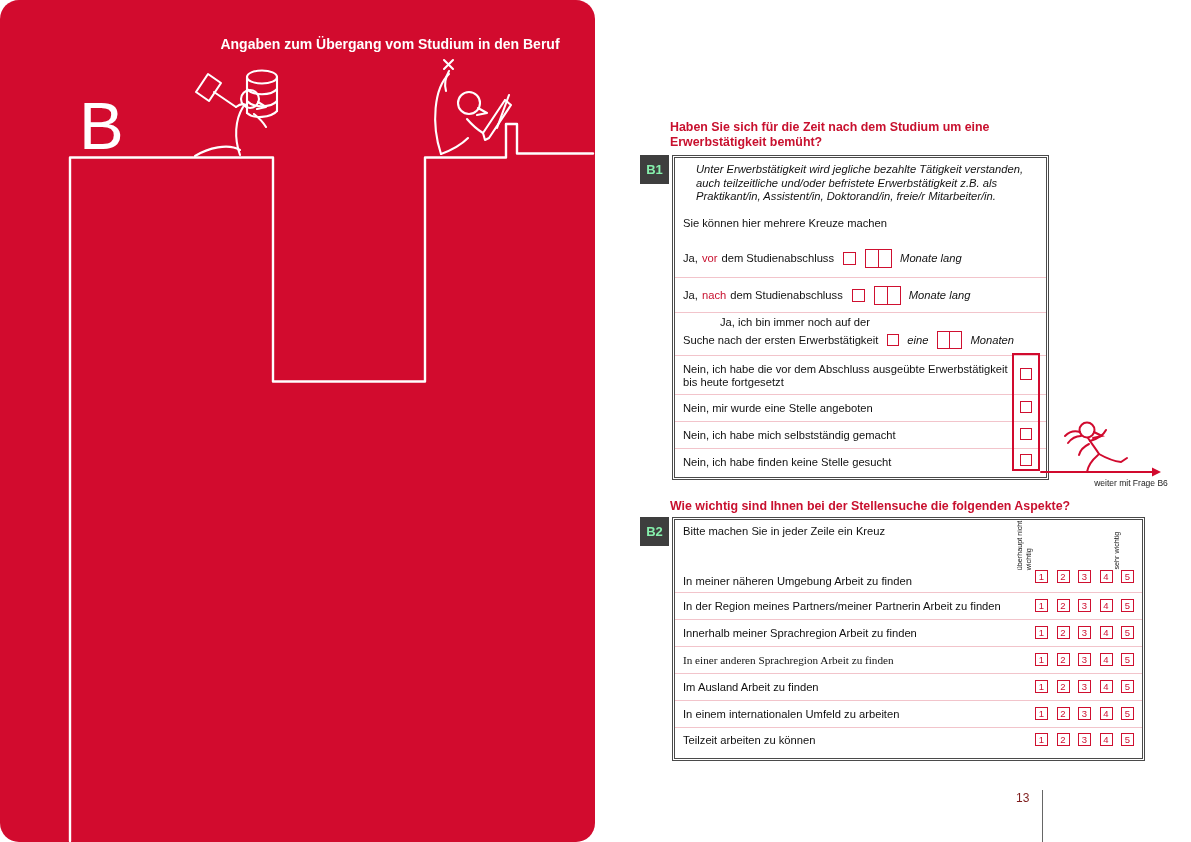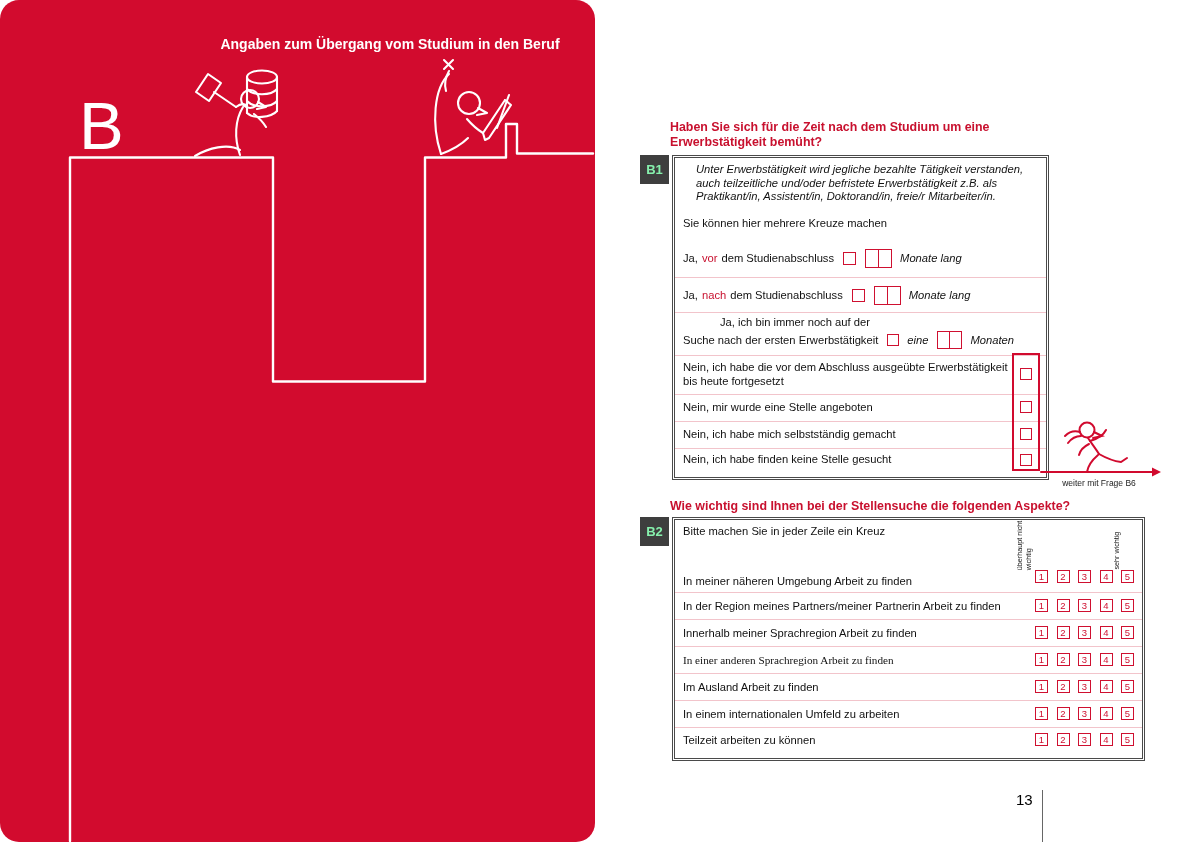--- a/index.html
+++ b/index.html
@@ -21,37 +21,37 @@
   
   .b1-text{position:absolute;font-size:11.2px;line-height:13.6px;}
   .jarow{position:absolute;display:flex;align-items:center;gap:4px;font-size:11.2px;}
   .em-red{color:#c8102e;}
   .cbx{box-sizing:border-box;width:13px;height:13px;border:1.4px solid #cf1030;background:#fff;
        display:inline-block;margin-left:5px;}
   .dbox{box-sizing:border-box;width:27px;height:19px;border:1.5px solid #cf1030;background:#fff;
         display:inline-flex;margin-left:5px;}
   .dbox .cell{width:50%;height:100%;border-right:1.3px solid #cf1030;}
   .tailtxt{margin-left:4px;font-style:italic;}
-  .norow{position:absolute;display:flex;align-items:center;padding-left:8px;
-         font-size:11.2px;line-height:13.2px;}
+  .norow{position:absolute;display:flex;padding-left:8px;
+         font-size:11.2px;line-height:13.2px;margin-top:8px;}
   .norow span{display:block;width:332px;}
   .redcol{position:absolute;box-sizing:border-box;border:2.5px solid #d10a2e;background:transparent;}
   .colcbx{position:absolute;box-sizing:border-box;width:12px;height:12px;border:1.4px solid #cf1030;background:#fff;}
   .skiparrow{position:absolute;}
-  .skipnote{position:absolute;font-size:8.5px;color:#222;text-align:center;}
+  .skipnote{position:absolute;font-size:8.5px;color:#222;text-align:center;margin-left:32px;}
   
   .vlabel{position:absolute;width:56px;font-size:7.2px;line-height:8.6px;color:#111;
           transform-origin:0 100%;transform:rotate(-90deg);}
   .srow{position:absolute;left:360px;display:flex;gap:8.5px;}
   .nbox{box-sizing:border-box;width:13px;height:13px;border:1.2px solid #cf1030;color:#cf1030;
         font-size:9.5px;display:flex;align-items:center;justify-content:center;background:#fff;}
   .stmtrow{position:absolute;left:0;display:flex;align-items:center;padding-left:8px;
            font-size:11.2px;}
   
-  .pagenum{position:absolute;font-size:15px;color:#000000;}
+  .pagenum{position:absolute;font-size:12px;color:#7f1d1d;}
   .pagerule{position:absolute;width:1px;background:#666;}
 </style>
 </head>
 <body>
 
 <div class="page">
 
   <div class="red-panel">
     <svg class="panel-art" width="595" height="842" viewBox="0 0 595 842">
       <g stroke="#fff" stroke-width="2.4" fill="none" stroke-linecap="round" stroke-linejoin="round">

